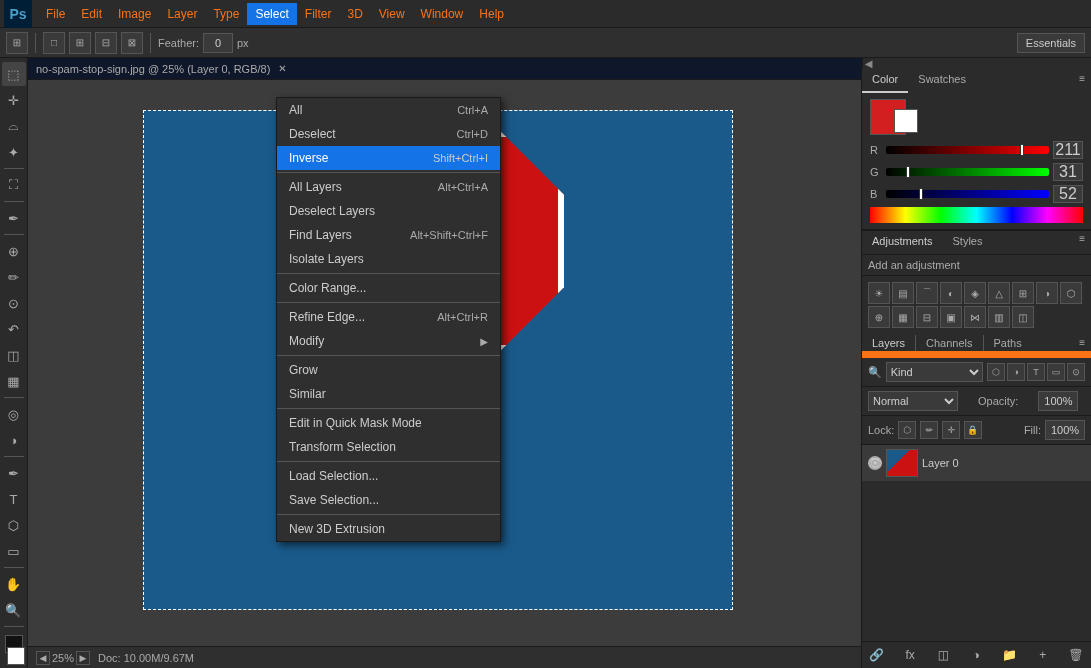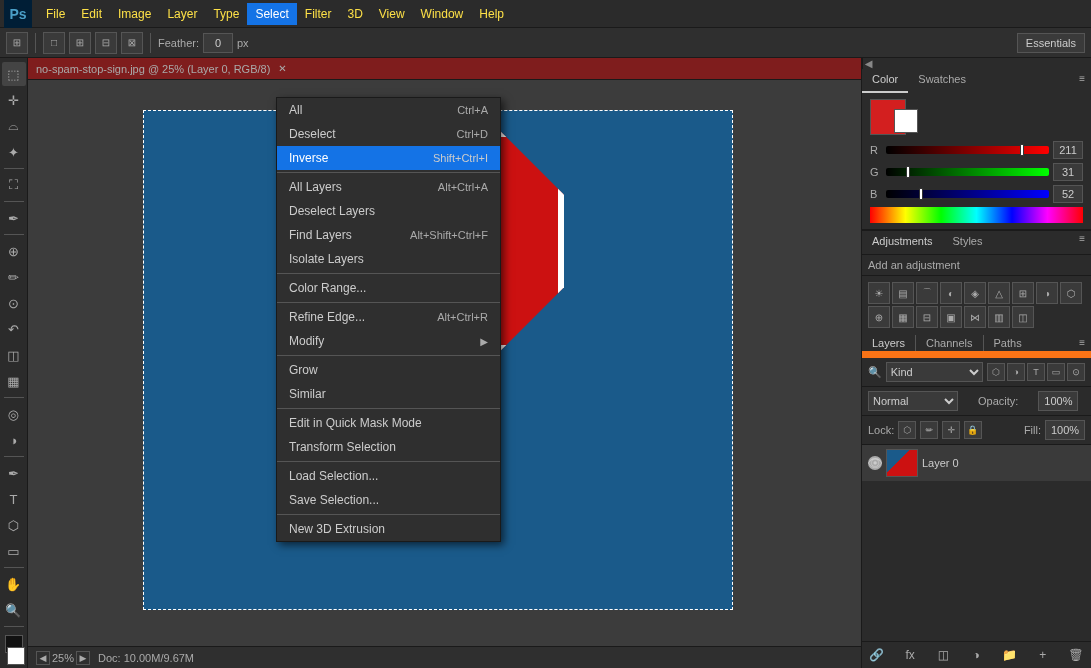--- a/index.html
+++ b/index.html
@@ -4,21 +4,21 @@
   <style>
     * { margin: 0; padding: 0; box-sizing: border-box; }
     body { width: 1091px; height: 668px; overflow: hidden; font-family: 'Arial', sans-serif; font-size: 12px; background: #3c3c3c; color: #ccc; }
 
     
     #menubar {
       display: flex; align-items: center; background: #2b2b2b; height: 28px;
       border-bottom: 1px solid #1a1a1a; padding: 0 4px;
     }
     .ps-logo { width: 28px; height: 28px; background: #001e36; display: flex; align-items: center; justify-content: center; color: #4a9fc8; font-weight: bold; font-size: 14px; margin-right: 6px; flex-shrink: 0; }
-    .menu-item { padding: 4px 8px; color: #fde047; cursor: pointer; font-size: 12px; white-space: nowrap; }
+    .menu-item { padding: 4px 8px; color: #f97316; cursor: pointer; font-size: 12px; white-space: nowrap; }
     .menu-item.active { background: #1473e6; color: #fff; }
 
     
     #optionsbar {
       display: flex; align-items: center; background: #2f2f2f; height: 30px;
       border-bottom: 1px solid #1a1a1a; padding: 0 6px; gap: 4px;
     }
     .opt-icon { width: 22px; height: 22px; background: #3a3a3a; border: 1px solid #555; display: flex; align-items: center; justify-content: center; color: #aaa; font-size: 10px; cursor: pointer; }
     .opt-sep { width: 1px; height: 20px; background: #555; margin: 0 3px; }
     .opt-label { color: #aaa; font-size: 11px; }
@@ -36,21 +36,21 @@
     .tool-btn { width: 24px; height: 24px; display: flex; align-items: center; justify-content: center; color: #aaa; font-size: 13px; cursor: pointer; border-radius: 2px; }
     .tool-btn.active { background: #444; }
     .tool-sep { width: 20px; height: 1px; background: #555; margin: 2px 0; }
 
     
     #canvas-area {
       flex: 1; background: #3c3c3c; position: relative; overflow: hidden;
       display: flex; flex-direction: column;
     }
     #canvas-header {
-      height: 22px; background: #7f1d1d; border-bottom: 1px solid #1a1a1a;
+      height: 22px; background: #0f172a; border-bottom: 1px solid #1a1a1a;
       display: flex; align-items: center; padding: 0 8px; font-size: 11px; color: #aaa;
     }
     #canvas-content {
       flex: 1; position: relative; overflow: hidden; background: #3c3c3c;
     }
     #canvas-inner {
       position: absolute; left: 115px; top: 30px; width: 590px; height: 500px;
       border: 1px dashed #999; background: #1a5a8a;
     }
     
@@ -94,21 +94,21 @@
     .panel-section { padding: 6px 8px; border-bottom: 1px solid #1a1a1a; }
 
     
     #color-panel { border-bottom: 1px solid #1a1a1a; }
     .color-panel-tabs { display: flex; height: 24px; }
     .color-tab { padding: 4px 10px; font-size: 11px; color: #aaa; cursor: pointer; }
     .color-tab.active { color: #ccc; border-bottom: 2px solid #ccc; }
     .color-swatch-big { width: 36px; height: 36px; background: #d31f1f; border: 1px solid #555; cursor: pointer; }
     .color-row { display: flex; align-items: center; gap: 4px; margin-bottom: 4px; }
     .color-channel-label { width: 12px; color: #aaa; font-size: 11px; }
-    .color-value { width: 30px; height: 18px; background: #3a3a3a; border: 1px solid #555; color: #ccc; font-size: 11px; text-align: center; }
+    .color-value { width: 30px; height: 18px; background: #3a3a3a; border: 1px solid #555; color: #ccc; font-size: 16px; text-align: center; }
     .color-gradient-r { background: linear-gradient(to right, #000, #ff0000); }
     .color-gradient-g { background: linear-gradient(to right, #000, #00ff00); }
     .color-gradient-b { background: linear-gradient(to right, #000, #0000ff); }
     .color-spectrum { width: 100%; height: 16px; background: linear-gradient(to right, #ff0000, #ffff00, #00ff00, #00ffff, #0000ff, #ff00ff, #ff0000); margin-top: 4px; }
 
     
     #adj-panel { flex-shrink: 0; }
     .adj-tabs { display: flex; height: 24px; border-bottom: 1px solid #1a1a1a; }
     .adj-tab { padding: 4px 10px; font-size: 11px; color: #aaa; cursor: pointer; }
     .adj-tab.active { color: #ccc; }

